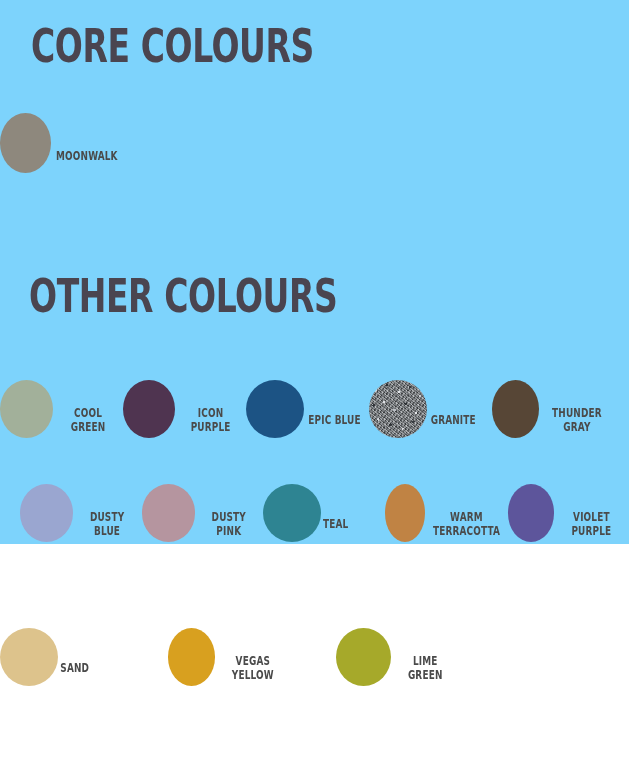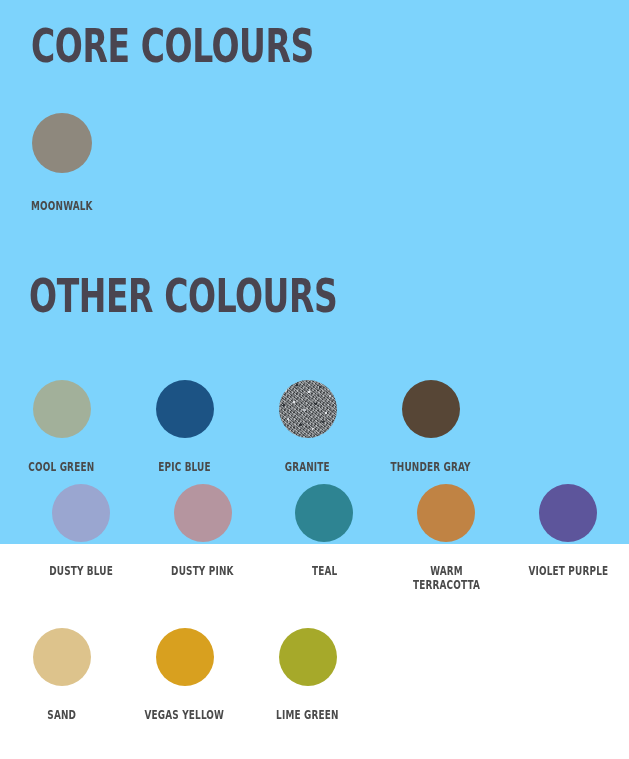--- a/index.html
+++ b/index.html
@@ -23,21 +23,21 @@
     line-height:1;
   }
   #core-heading { position:absolute; left:31px; top:22px; font-size:47px; }
   #other-heading { position:absolute; left:29px; top:272px; font-size:47px; }
 
   .swatch-grid { position:absolute; left:0; width:629px; }
   .swatch-row { display:flex; width:629px; }
   .swatch-cell {
     width:123px;
     display:flex;
-    flex-direction:column;
+    flex-direction:row;
     align-items:center;
   }
   .swatch-cell.core { width:123px; }
 
   .dot {
     border-radius:50%;
     display:block;
   }
   .dot.big { width:60px; height:60px; }
   .dot.std { width:58px; height:58px; }
@@ -98,20 +98,24 @@
 
   <h1 class="section-heading" id="other-heading">OTHER COLOURS</h1>
 
   <div class="swatch-grid" id="other-grid" style="top:364px;">
       <div class="swatch-row" style="position: absolute; top: 16px;">
         <div class="swatch-cell other">
           <span class="dot std" style="background: rgb(162, 176, 154);"></span>
           <span class="swatch-label">COOL GREEN</span>
         </div>
         <div class="swatch-cell other">
+          <span class="dot std" style="background: rgb(79, 52, 80);"></span>
+          <span class="swatch-label">ICON PURPLE</span>
+        </div>
+        <div class="swatch-cell other">
           <span class="dot std" style="background: rgb(28, 83, 132);"></span>
           <span class="swatch-label">EPIC BLUE</span>
         </div>
         <div class="swatch-cell other">
           <span class="dot std granite"></span>
           <span class="swatch-label">GRANITE</span>
         </div>
         <div class="swatch-cell other">
           <span class="dot std" style="background: rgb(87, 70, 54);"></span>
           <span class="swatch-label">THUNDER GRAY</span>
@@ -132,21 +136,21 @@
         </div>
         <div class="swatch-cell other">
           <span class="dot std" style="background: rgb(192, 131, 68);"></span>
           <span class="swatch-label">WARM TERRACOTTA</span>
         </div>
         <div class="swatch-cell other">
           <span class="dot std" style="background: rgb(93, 85, 155);"></span>
           <span class="swatch-label">VIOLET PURPLE</span>
         </div>
       </div>
-      <div class="swatch-row" style="position: absolute; top: 264px;">
+      <div class="swatch-row" style="position: absolute; top: 264px; gap: 45px;">
         <div class="swatch-cell other">
           <span class="dot std" style="background: rgb(221, 195, 140);"></span>
           <span class="swatch-label">SAND</span>
         </div>
         <div class="swatch-cell other">
           <span class="dot std" style="background: rgb(216, 160, 31);"></span>
           <span class="swatch-label">VEGAS YELLOW</span>
         </div>
         <div class="swatch-cell other">
           <span class="dot std" style="background: rgb(166, 169, 42);"></span>

